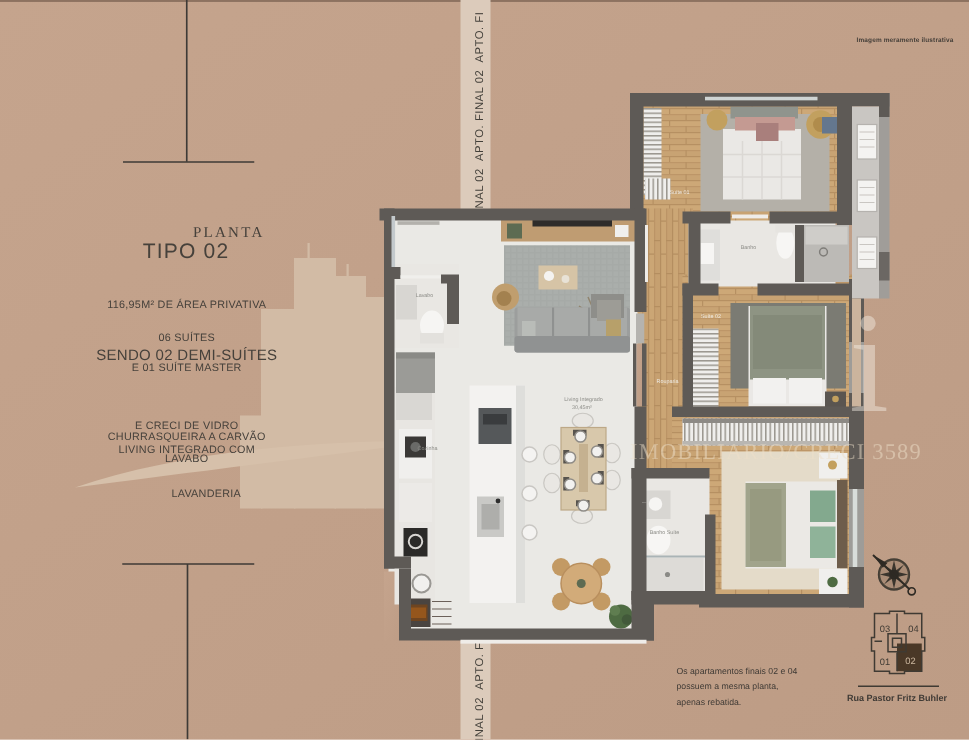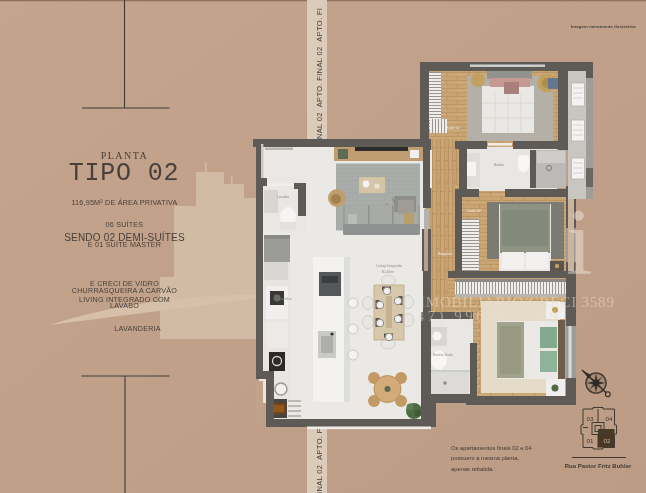--- a/index.html
+++ b/index.html
@@ -347,27 +347,26 @@
     <text x="474" y="212" fill="#f0ede7">Suíte 02</text>
     <text x="443" y="356">Banho Suíte</text>
     <text x="445" y="255" fill="#eeebe5">Rouparia</text>
     <text x="285" y="300">Cozinha</text>
     <text x="283" y="198">Lavabo</text>
   </g>
 </svg>
 
 <div style="position:absolute;left:566px;top:186px;font-family:'Liberation Serif',serif;font-size:96px;color:rgba(245,238,228,0.45);">i</div>
 <div style="position:absolute;left:420px;top:293.5px;width:238px;font-family:'Liberation Serif',serif;font-size:15px;letter-spacing:0.8px;color:rgba(238,223,202,0.5);">IMOBILIARIO/CRECI 3589</div>
-<div style="position:absolute;left:408px;top:307.5px;width:238px;font-family:'Liberation Serif',serif;font-size:15px;letter-spacing:3.5px;color:rgba(238,223,202,0.5);">(47) 99684 9749</div>
 
 <div style="position:absolute;left:315px;top:139px;transform:rotate(-90deg);transform-origin:0 0;white-space:nowrap;font-size:7.5px;color:#43403a;letter-spacing:0.35px;">NAL 02&nbsp;&nbsp;APTO. FINAL 02&nbsp;&nbsp;APTO. FI</div>
 
 <div style="position:absolute;left:0;top:0;width:250px;color:#46413b;text-align:center;">
-  <div style="position:absolute;top:149.5px;width:249px;font-family:'Liberation Serif',serif;font-size:10px;letter-spacing:1.5px;">PLANTA</div>
-  <div style="position:absolute;top:159px;width:248px;font-family:Liberation Mono, monospace;font-size:25px;letter-spacing:0.8px;">TIPO 02</div>
+  <div style="position:absolute;top:149.5px;width:249px;font-family:'Liberation Serif',serif;font-size:10px;letter-spacing:1.5px;padding-left:28px;">PLANTA</div>
+  <div style="position:absolute;top:159px;width:248px;font-family:Liberation Sans, sans-serif;font-size:14px;letter-spacing:0.8px;">TIPO 02</div>
   <div style="position:absolute;top:197.8px;width:249px;font-size:7.2px;letter-spacing:0.2px;">116,95M² DE ÁREA PRIVATIVA</div>
   <div style="position:absolute;top:219.8px;width:249px;font-size:7.2px;letter-spacing:0.2px;">06 SUÍTES</div>
   <div style="position:absolute;top:231.5px;width:249px;font-size:10px;letter-spacing:0.2px;">SENDO 02 DEMI-SUÍTES</div>
   <div style="position:absolute;top:240px;width:249px;font-size:7.2px;letter-spacing:0.2px;">E 01 SUÍTE MASTER</div>
   <div style="position:absolute;top:258px;width:249px;font-size:7.2px;letter-spacing:0.2px;margin-top:37px;">LIVING INTEGRADO COM</div>
   <div style="position:absolute;top:286px;width:249px;font-size:7.2px;letter-spacing:0.2px;">CHURRASQUEIRA A CARVÃO</div>
   <div style="position:absolute;top:279px;width:249px;font-size:7.2px;letter-spacing:0.2px;">E CRECI DE VIDRO</div>
   <div style="position:absolute;top:301px;width:249px;font-size:7.2px;letter-spacing:0.2px;">LAVABO</div>
   <div style="position:absolute;top:324px;width:249px;font-size:7.2px;letter-spacing:0.2px;margin-left:13px;">LAVANDERIA</div>
 </div>

